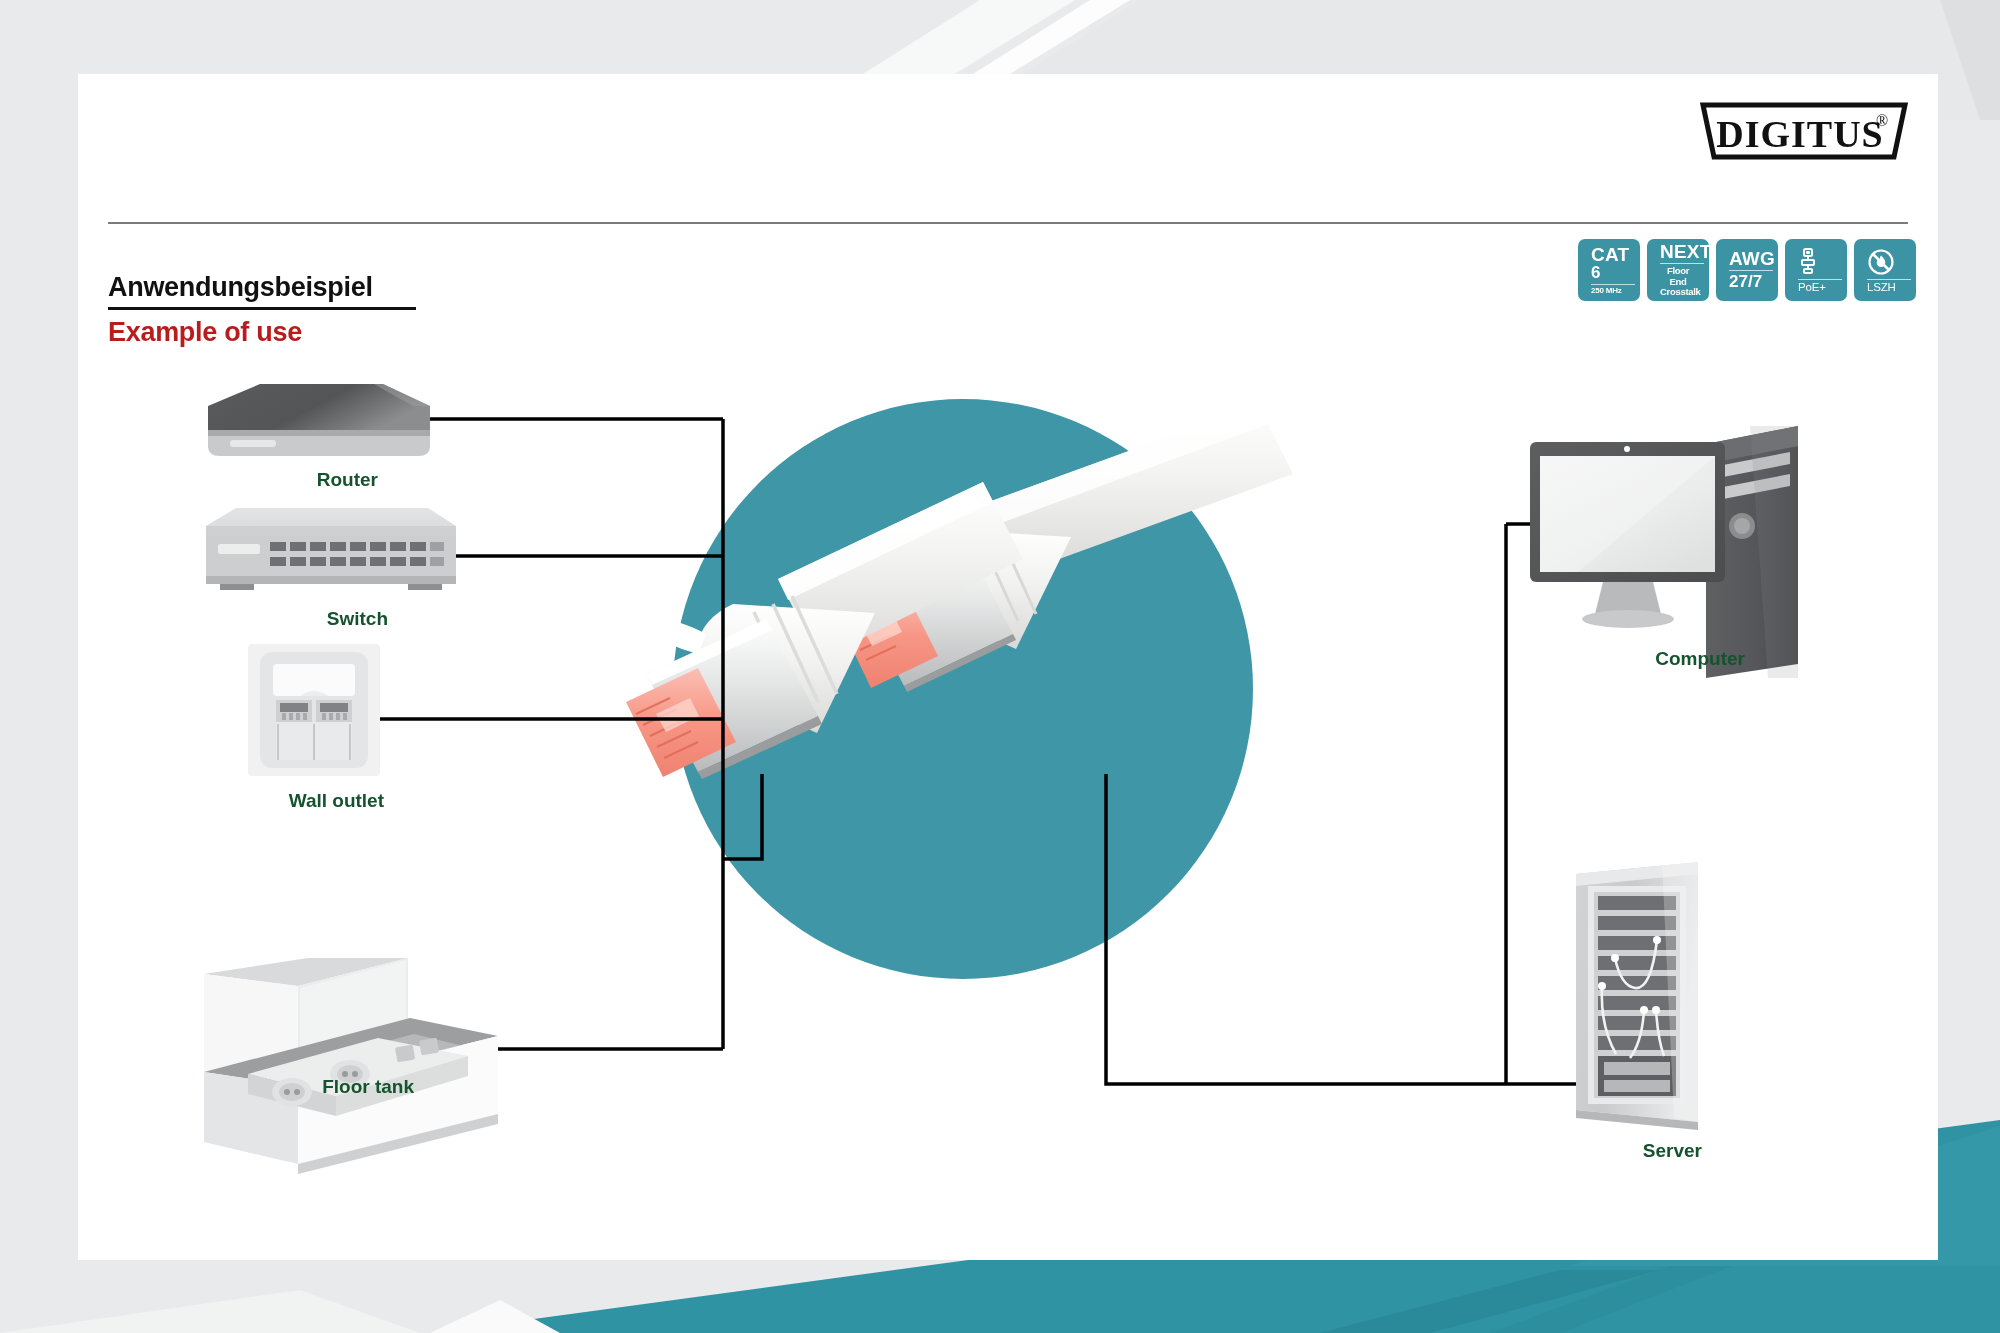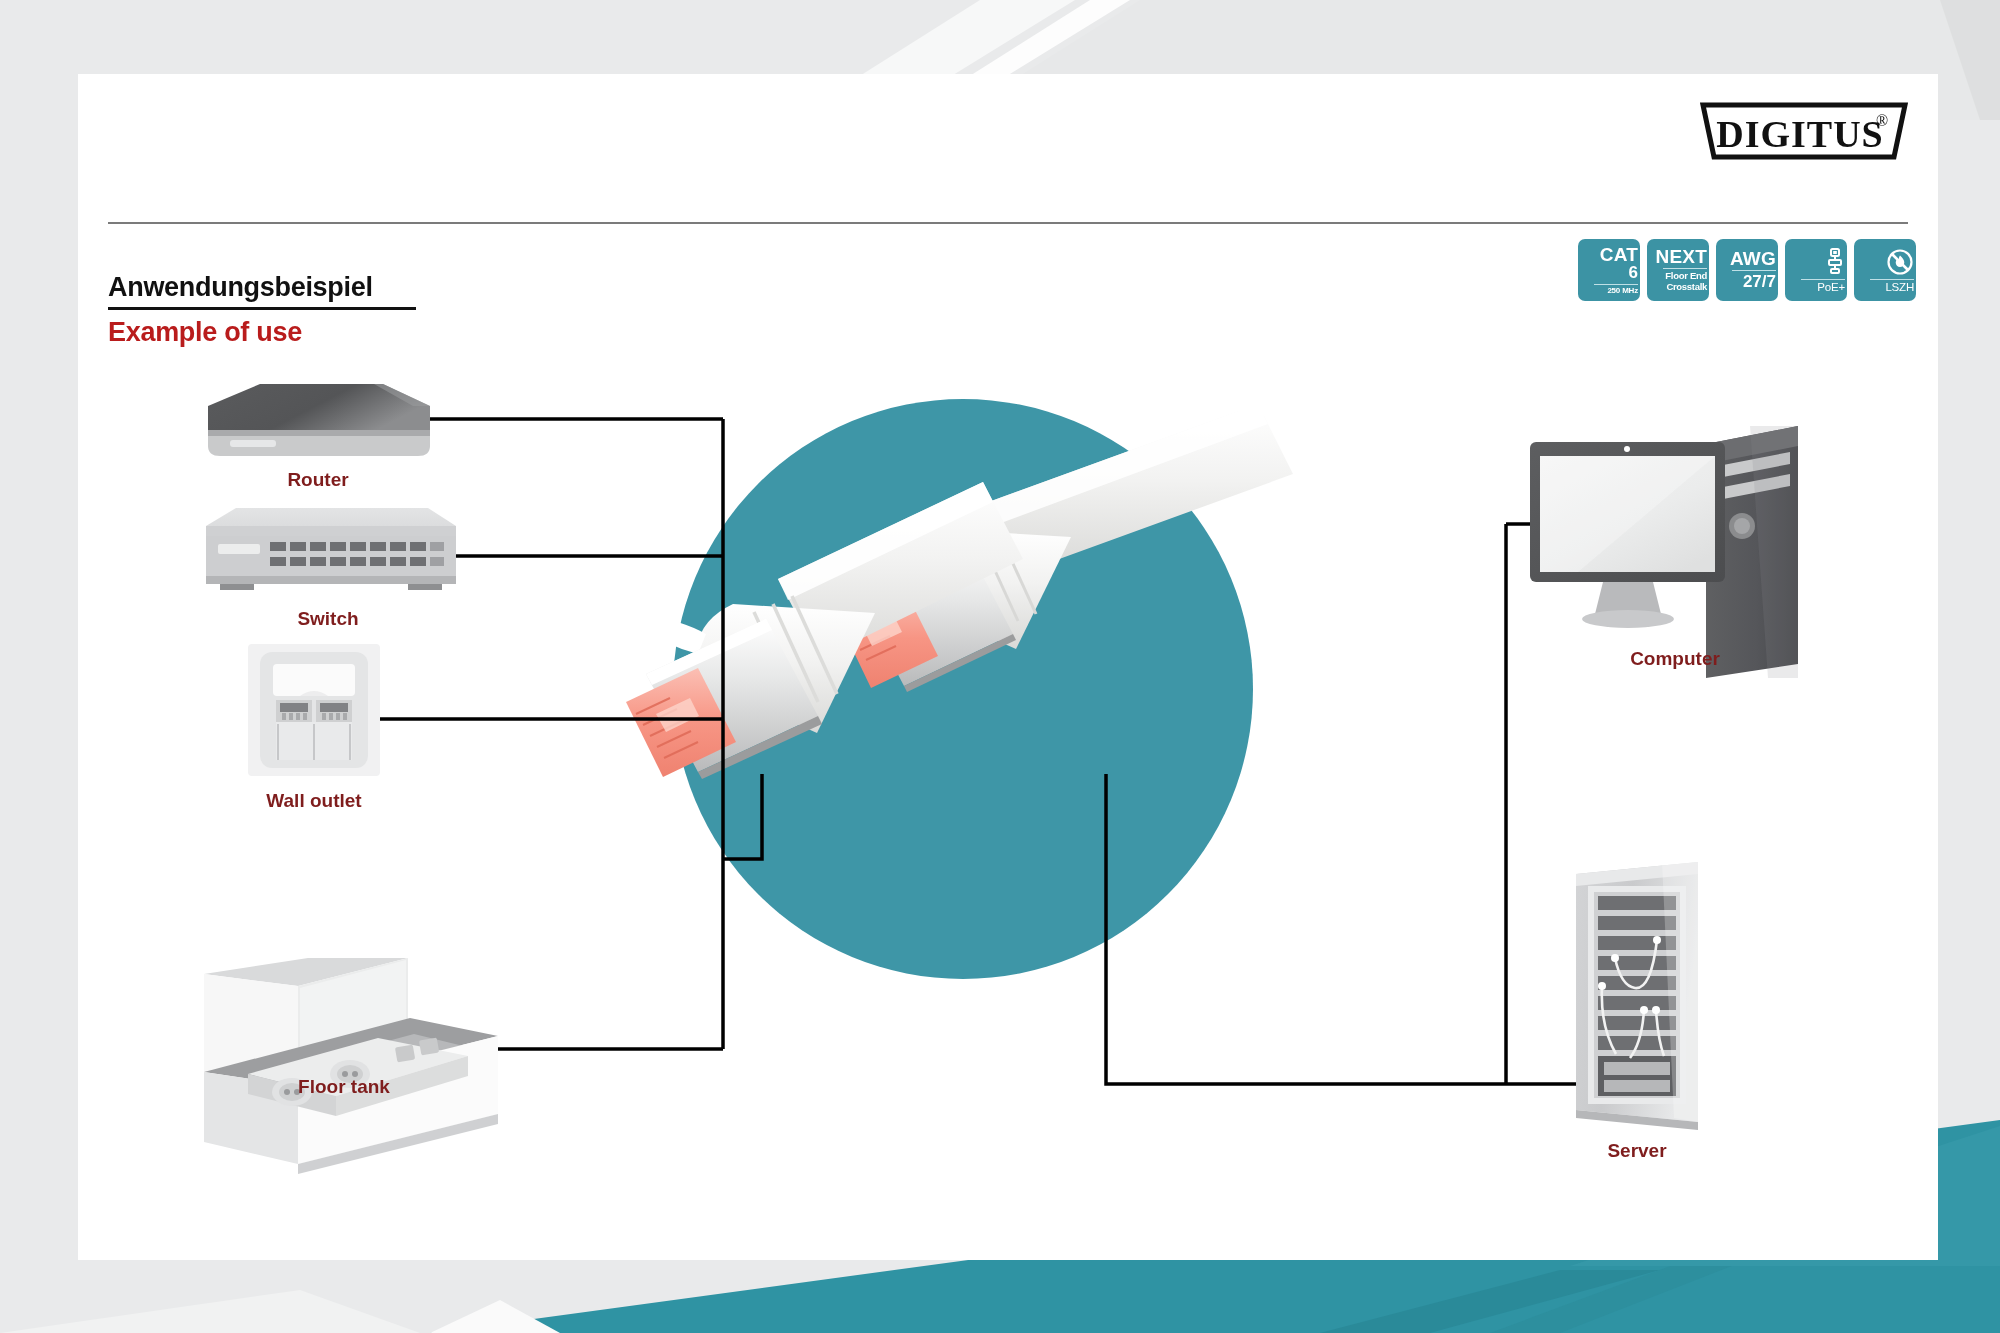--- a/index.html
+++ b/index.html
@@ -41,22 +41,22 @@
     font-size:30px;color:#2d2d2d;display:inline-block;vertical-align:baseline;font-weight:400;
   }
   .title-rule{
     position:absolute;left:108px;top:222px;width:1800px;height:2px;background:#7b7b7b;
   }
 
   
   .badges{position:absolute;left:1578px;top:239px;display:flex;gap:7px;align-items:flex-start;}
   .badge{
     width:62px;height:62px;background:#3c93a4;border-radius:7px;
-    color:#ffffff;display:flex;flex-direction:column;align-items:flex-end;justify-content:center;
-    box-sizing:border-box;padding:3px 2px;
+    color:#ffffff;display:flex;flex-direction:column;align-items:flex-start;justify-content:center;
+    box-sizing:border-box;padding:3px 13px;
   }
   .badge .b-main{font-size:19px;font-weight:bold;line-height:1.0;letter-spacing:0.2px;}
   .badge .b-sub{font-size:17px;font-weight:bold;line-height:1.05;}
   .badge .b-rule{width:44px;height:1px;background:#bfe0e6;margin:2px 0 2px;}
   .badge .b-small{font-size:8px;font-weight:bold;line-height:1.1;text-align:center;letter-spacing:-0.2px;}
   .badge .b-tiny{font-size:9.5px;font-weight:bold;line-height:1.12;text-align:center;letter-spacing:-0.3px;}
   .badge .b-foot{font-size:11.5px;font-weight:normal;line-height:1;letter-spacing:-0.2px;}
   .badge-icon{display:flex;align-items:center;justify-content:center;height:30px;}
 
   
@@ -68,21 +68,21 @@
   .sec-en{
     position:absolute;left:108px;top:317px;font-size:27px;font-weight:bold;color:#b91c1c;
     letter-spacing:-0.3px;
   }
 
   
   .diagram{position:absolute;left:78px;top:74px;width:1860px;height:1186px;}
   .diagram > svg{position:absolute;left:0;top:0;}
 
   .dev-label{
-    position:absolute;font-size:19px;font-weight:bold;color:#7f1d1d;text-align:center;
+    position:absolute;font-size:19px;font-weight:bold;color:#14532d;text-align:right;
     white-space:nowrap;
   }
 </style>
 </head>
 <body>
 
 <div id="stage">
 
   <div class="bg-grey"></div>
 

